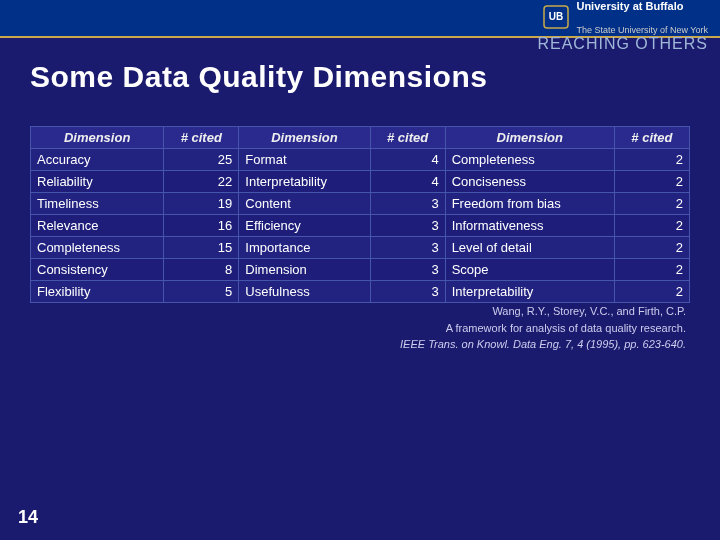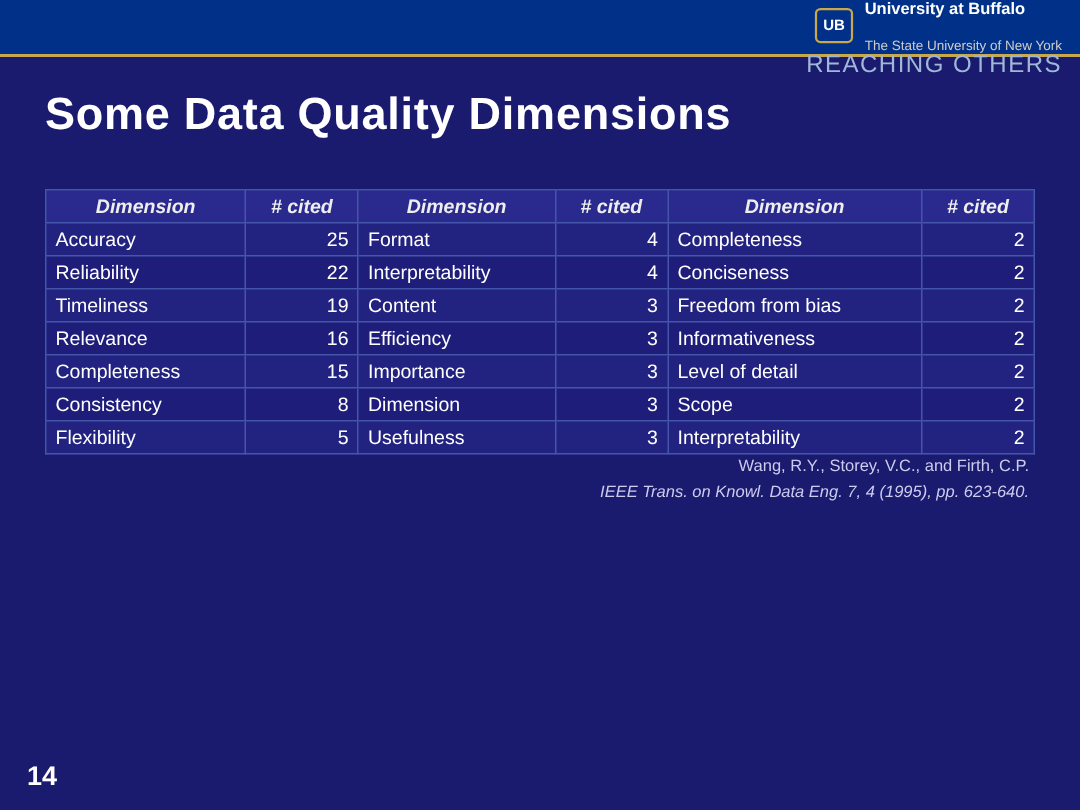--- a/index.html
+++ b/index.html
@@ -208,17 +208,18 @@
           <td>Usefulness</td>
           <td class="col-num">3</td>
           <td>Interpretability</td>
           <td class="col-num">2</td>
         </tr>
       </tbody>
   </table>
 
   <div class="citation">
     <div>Wang, R.Y., Storey, V.C., and Firth, C.P.</div>
+    <div>A framework for analysis of data quality research.</div>
     <div><em>IEEE Trans. on Knowl. Data Eng. 7, 4 (1995), pp. 623-640.</em></div>
   </div>
 </div>
 
 <div class="page-num">14</div>
 
 </body></html>

